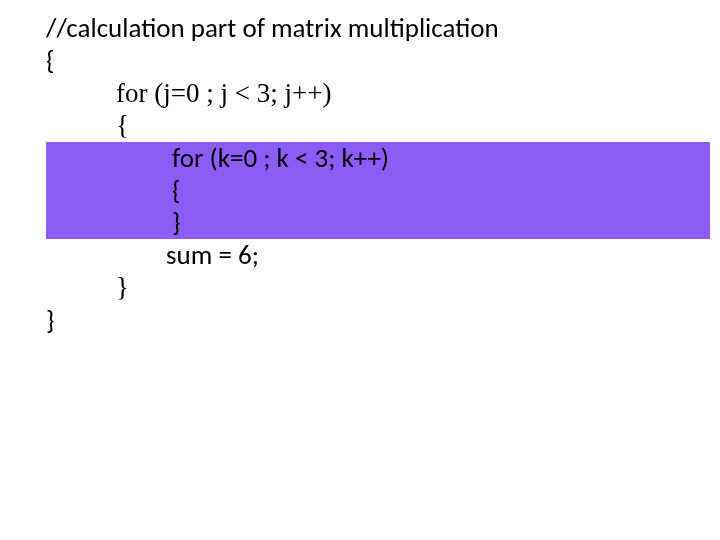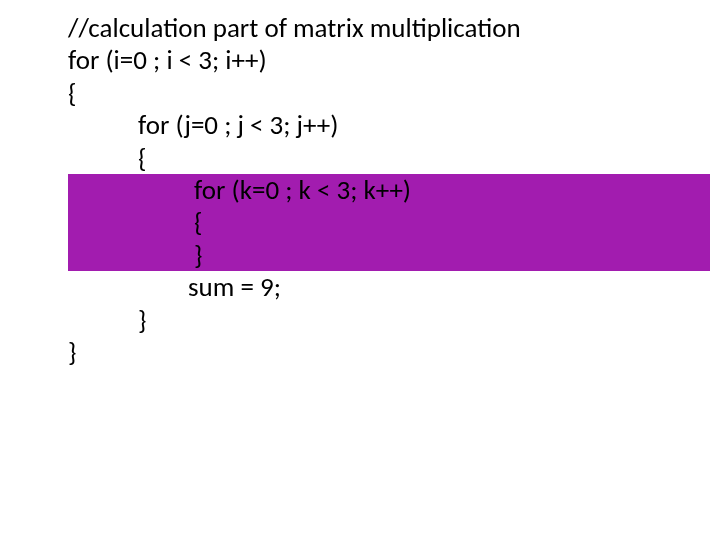--- a/index.html
+++ b/index.html
@@ -8,44 +8,43 @@
       width: 720px;
       height: 540px;
       background: #ffffff;
       font-family: Calibri, Arial, sans-serif;
       font-size: 27px;
       color: #000000;
       line-height: 1.2;
     }
     .code-container {
       padding-top: 12px;
-      padding-left: 68px;
+      padding-left: 46px;
     }
     .line {
       white-space: pre;
     }
-    .indent1 { padding-left: 70px; }
+    .indent1 { padding-left: 70px; font-family: Liberation Serif, serif; }
     .indent2 { padding-left: 120px; }
     .highlight {
-      background: #a21caf;
+      background: #8b5cf6;
       display: block;
       padding-right: 6px;
       margin-right: 10px;
     }
   </style>
 </head>
 <body>
 
 <div class="code-container">
   <div class="line">//calculation part of matrix multiplication</div>
-  <div class="line">for (i=0 ; i &lt; 3; i++)</div>
   <div class="line">{</div>
   <div class="line indent1">for (j=0 ; j &lt; 3; j++)</div>
   <div class="line indent1">{</div>
   <div class="highlight">
     <div class="line indent2"> for (k=0 ; k &lt; 3; k++)</div>
     <div class="line indent2"> {</div>
     <div class="line indent2"> }</div>
   </div>
-  <div class="line indent2">sum = 9;</div>
+  <div class="line indent2">sum = 6;</div>
   <div class="line indent1">}</div>
   <div class="line">}</div>
 </div>
 
 </body></html>

